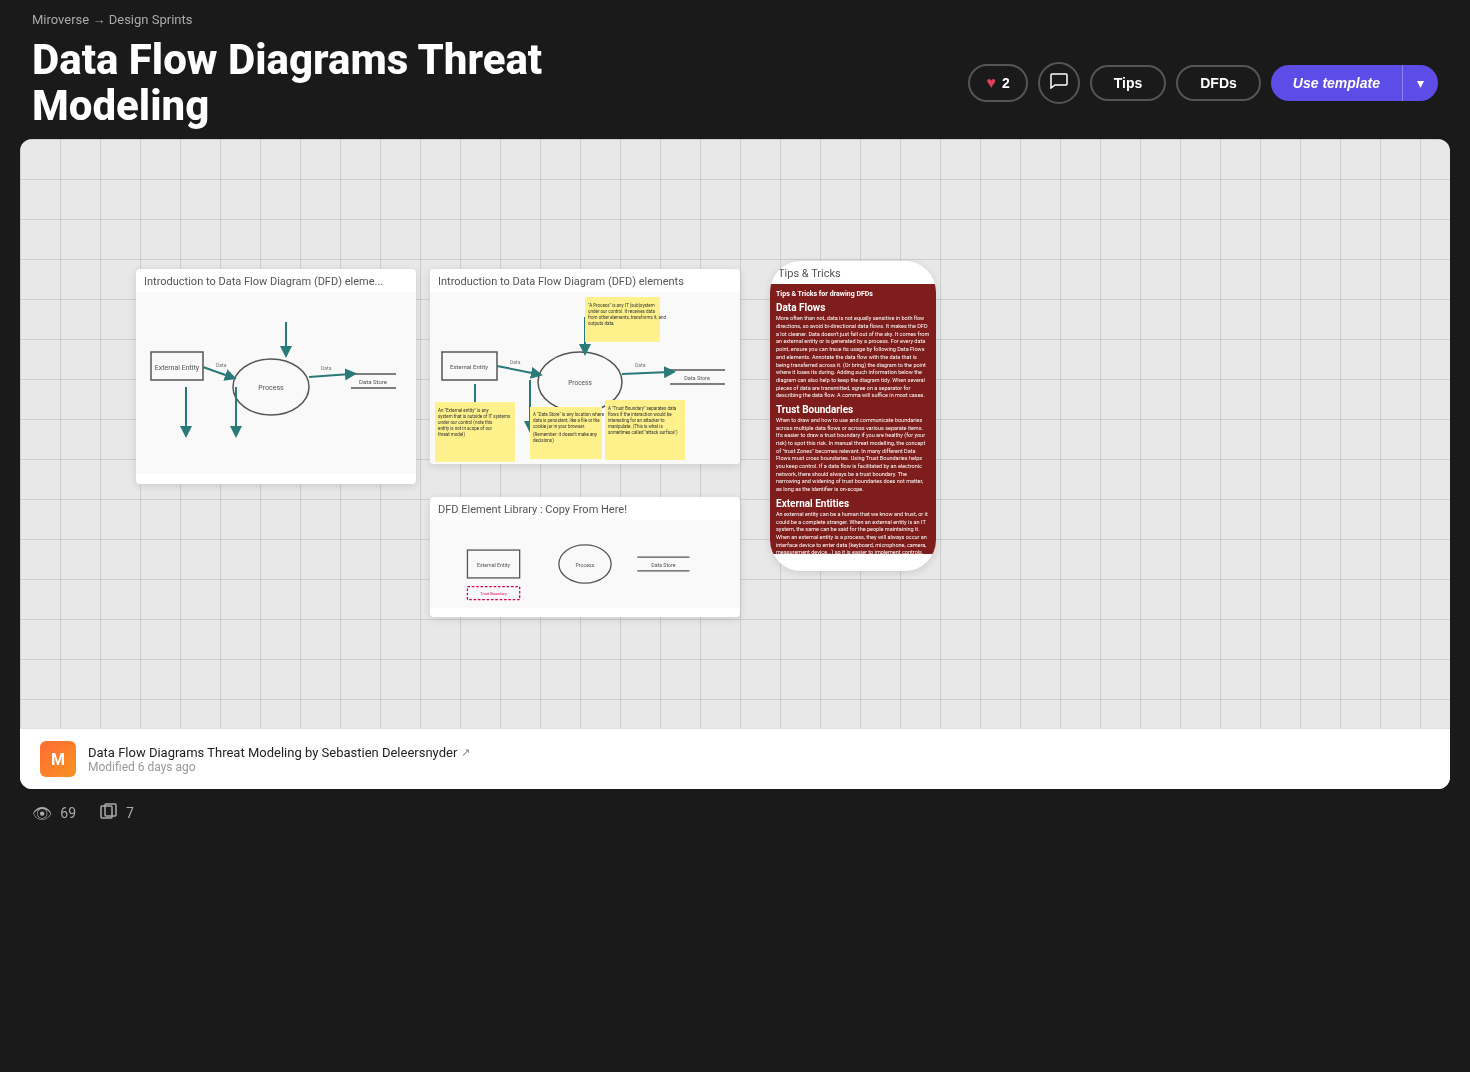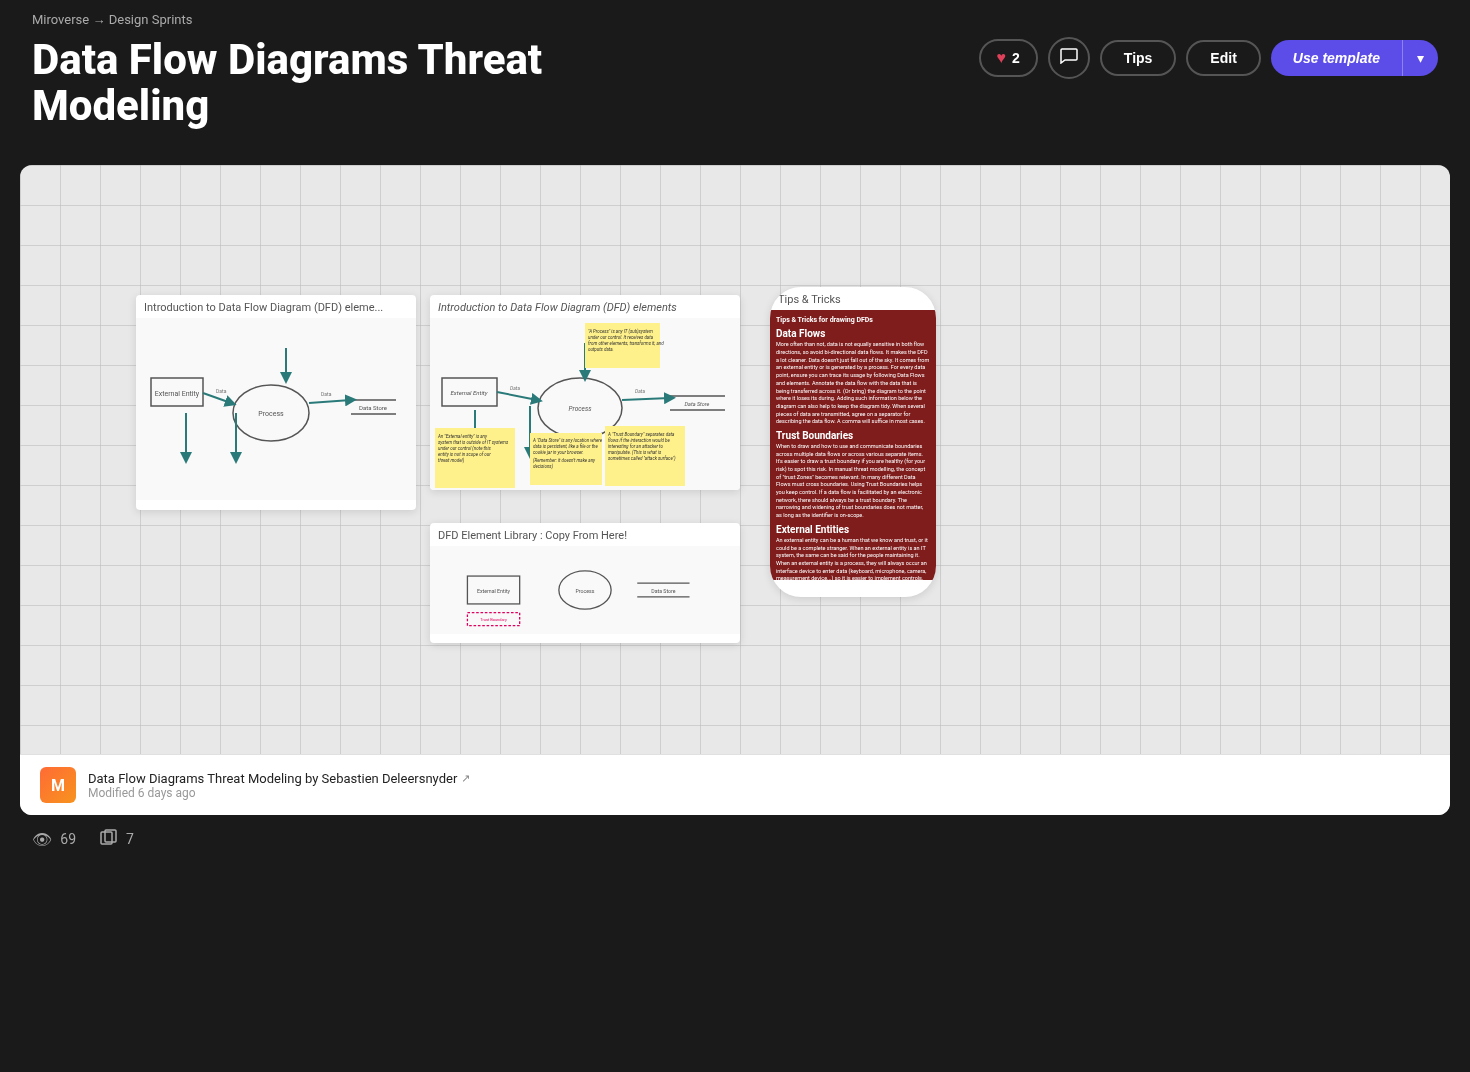--- a/index.html
+++ b/index.html
@@ -20,23 +20,23 @@
       font-size: 13px;
       color: #aaa;
       margin-bottom: 10px;
     }
     .breadcrumb span {
       color: #aaa;
     }
 
     .header-row {
       display: flex;
-      align-items: flex-start;
+      align-items: center;
       justify-content: space-between;
-      padding-bottom: 36px;
+      padding-bottom: 10px;
     }
 
     .page-title {
       font-size: 42px;
       font-weight: 800;
       color: #fff;
       line-height: 1.1;
       max-width: 620px;
     }
 
@@ -168,21 +168,20 @@
       width: 280px;
       height: 215px;
     }
 
     
     .card-2 {
       left: 410px;
       top: 130px;
       width: 310px;
       height: 195px;
-      font-style: italic;
     }
 
     
     .card-3 {
       left: 750px;
       top: 122px;
       width: 166px;
       height: 310px;
       border-radius: 31px;
     }
@@ -390,21 +389,21 @@
       <button class="comment-btn">
         <span>
           <svg width="18" height="16" viewBox="0 0 18 16" fill="none">
             <path d="M2 1h14a1 1 0 0 1 1 1v9a1 1 0 0 1-1 1H5l-4 3V2a1 1 0 0 1 1-1z" stroke="#fff" stroke-width="1.5" fill="none"></path>
           </svg>
         </span>
       </button>
 
       <button class="share-btn">Tips</button>
 
-      <button class="edit-btn">Edit</button>
+      <button class="edit-btn">DFDs</button>
 
       <div class="use-template-group">
         <button class="use-template-btn">Use template</button>
         <button class="use-template-dropdown">
           <span>▾</span>
         </button>
       </div>
     </div>
   </div>
 </div>

